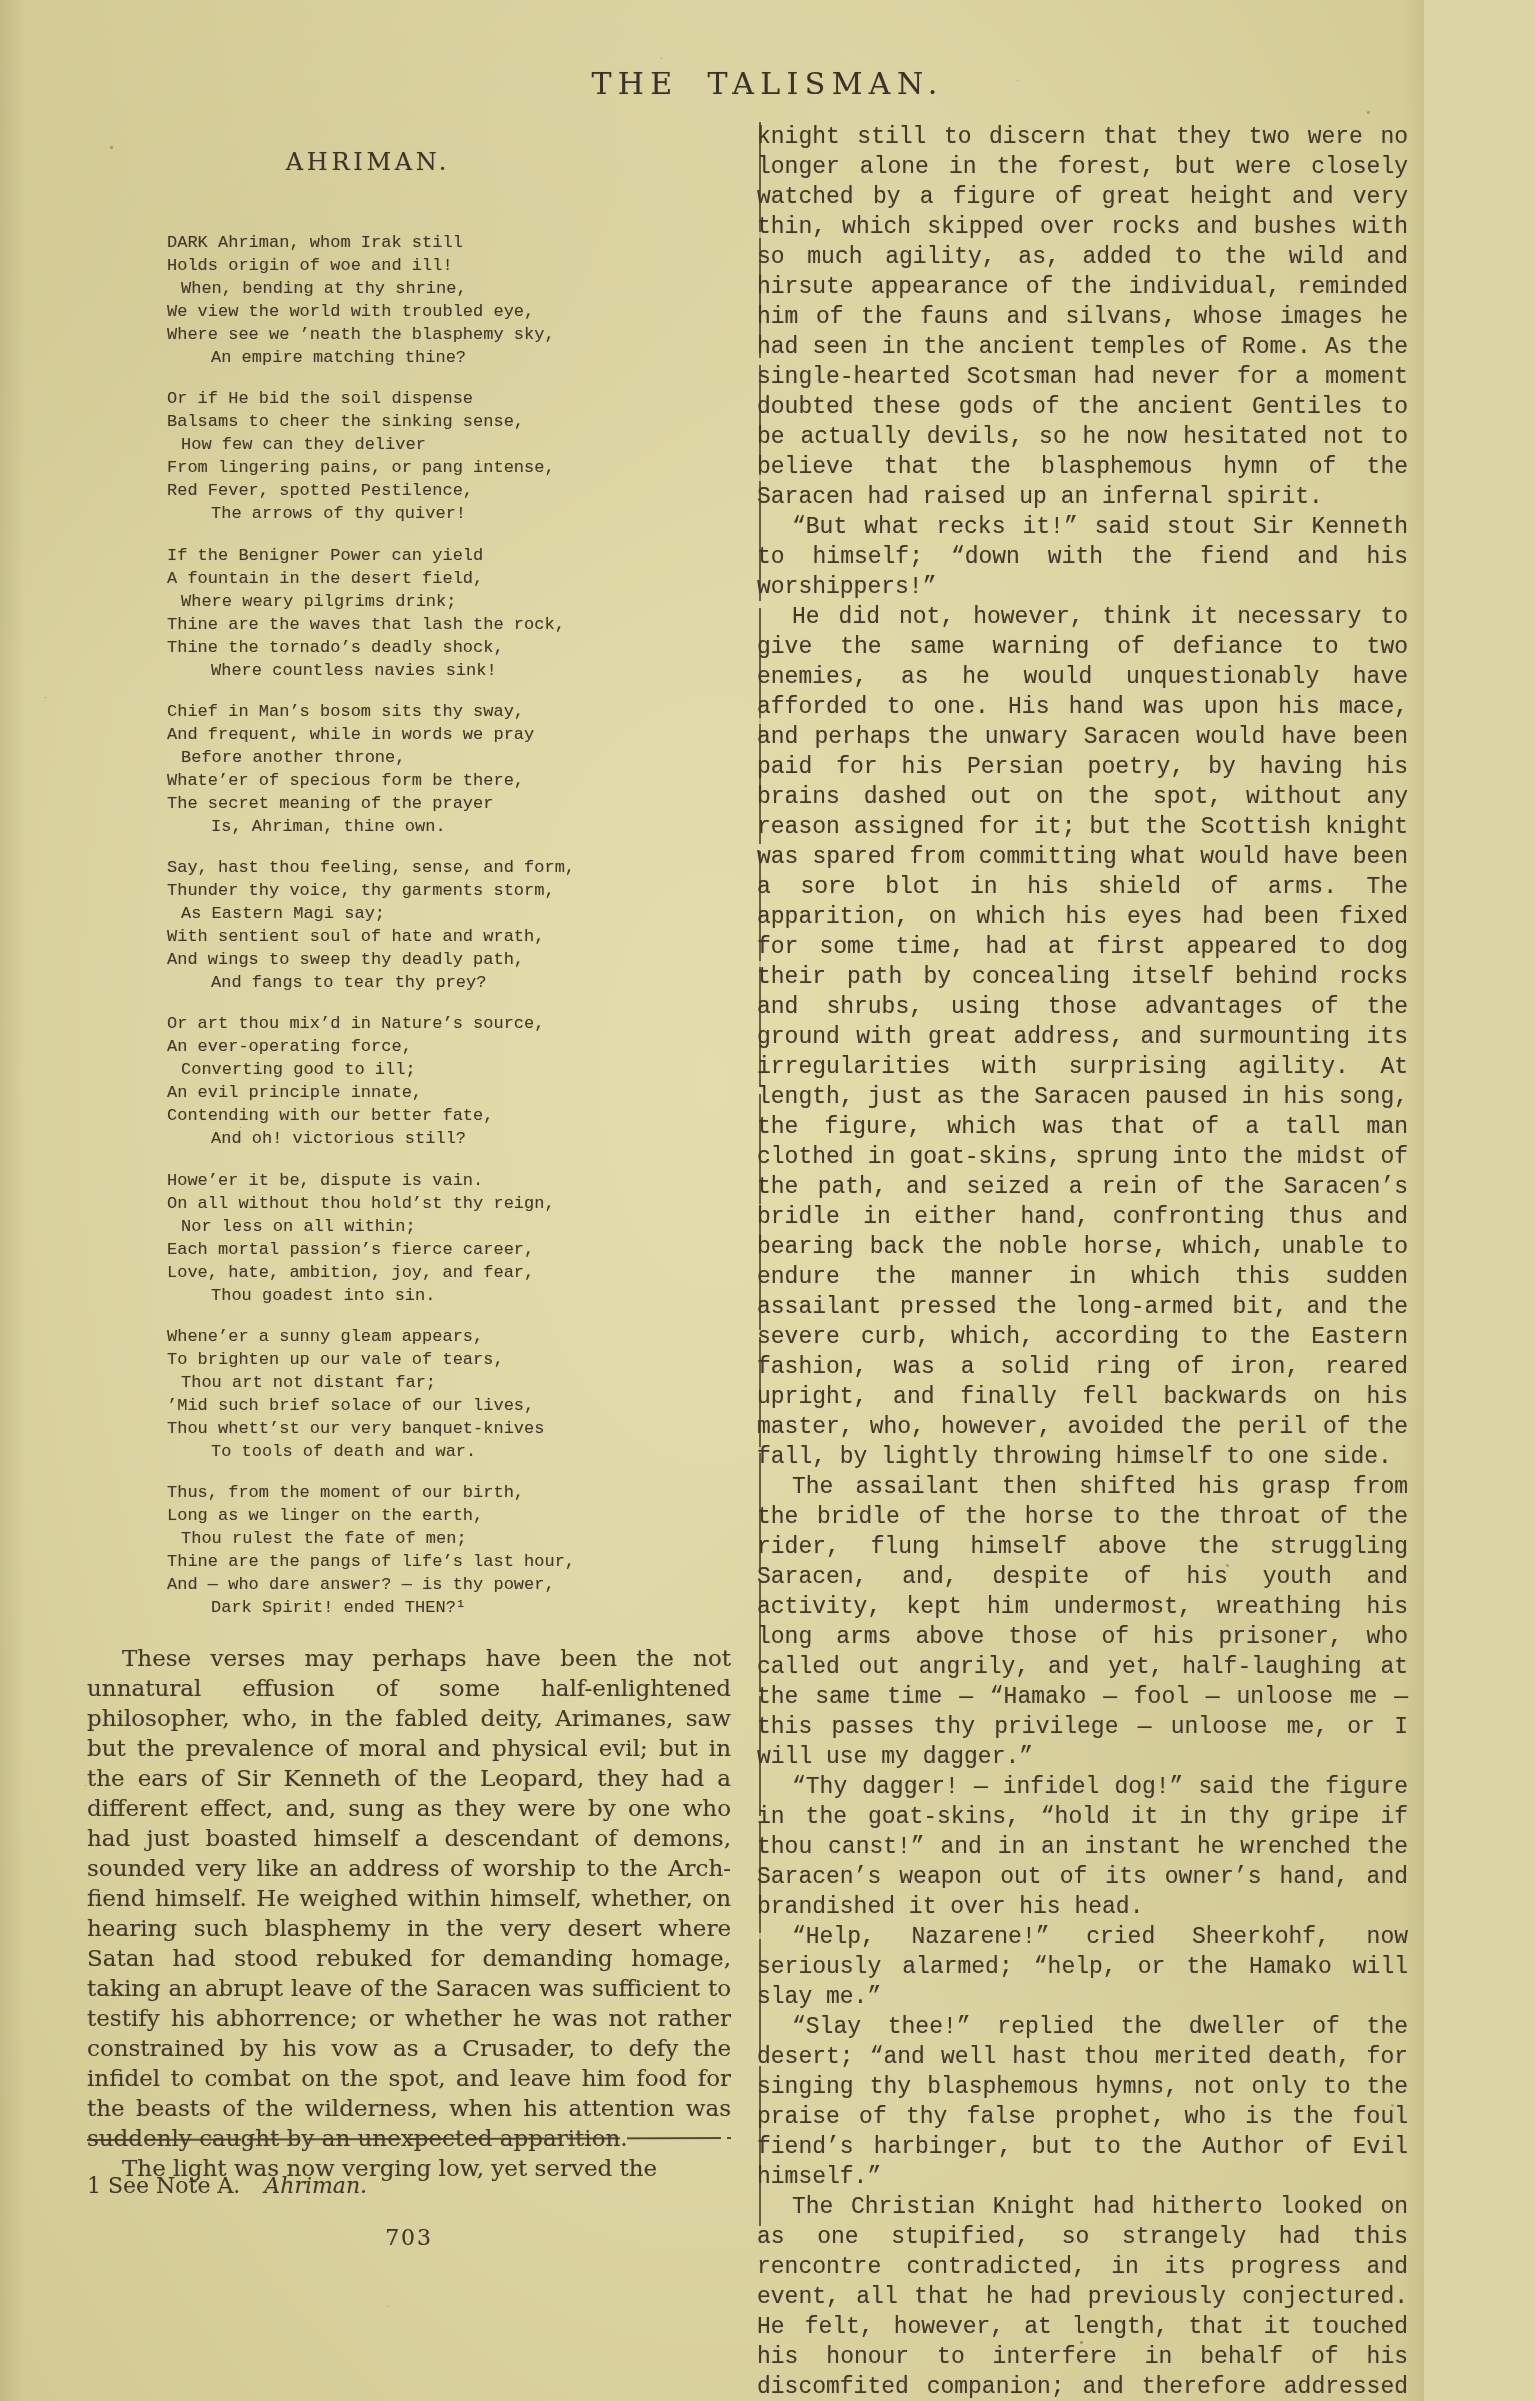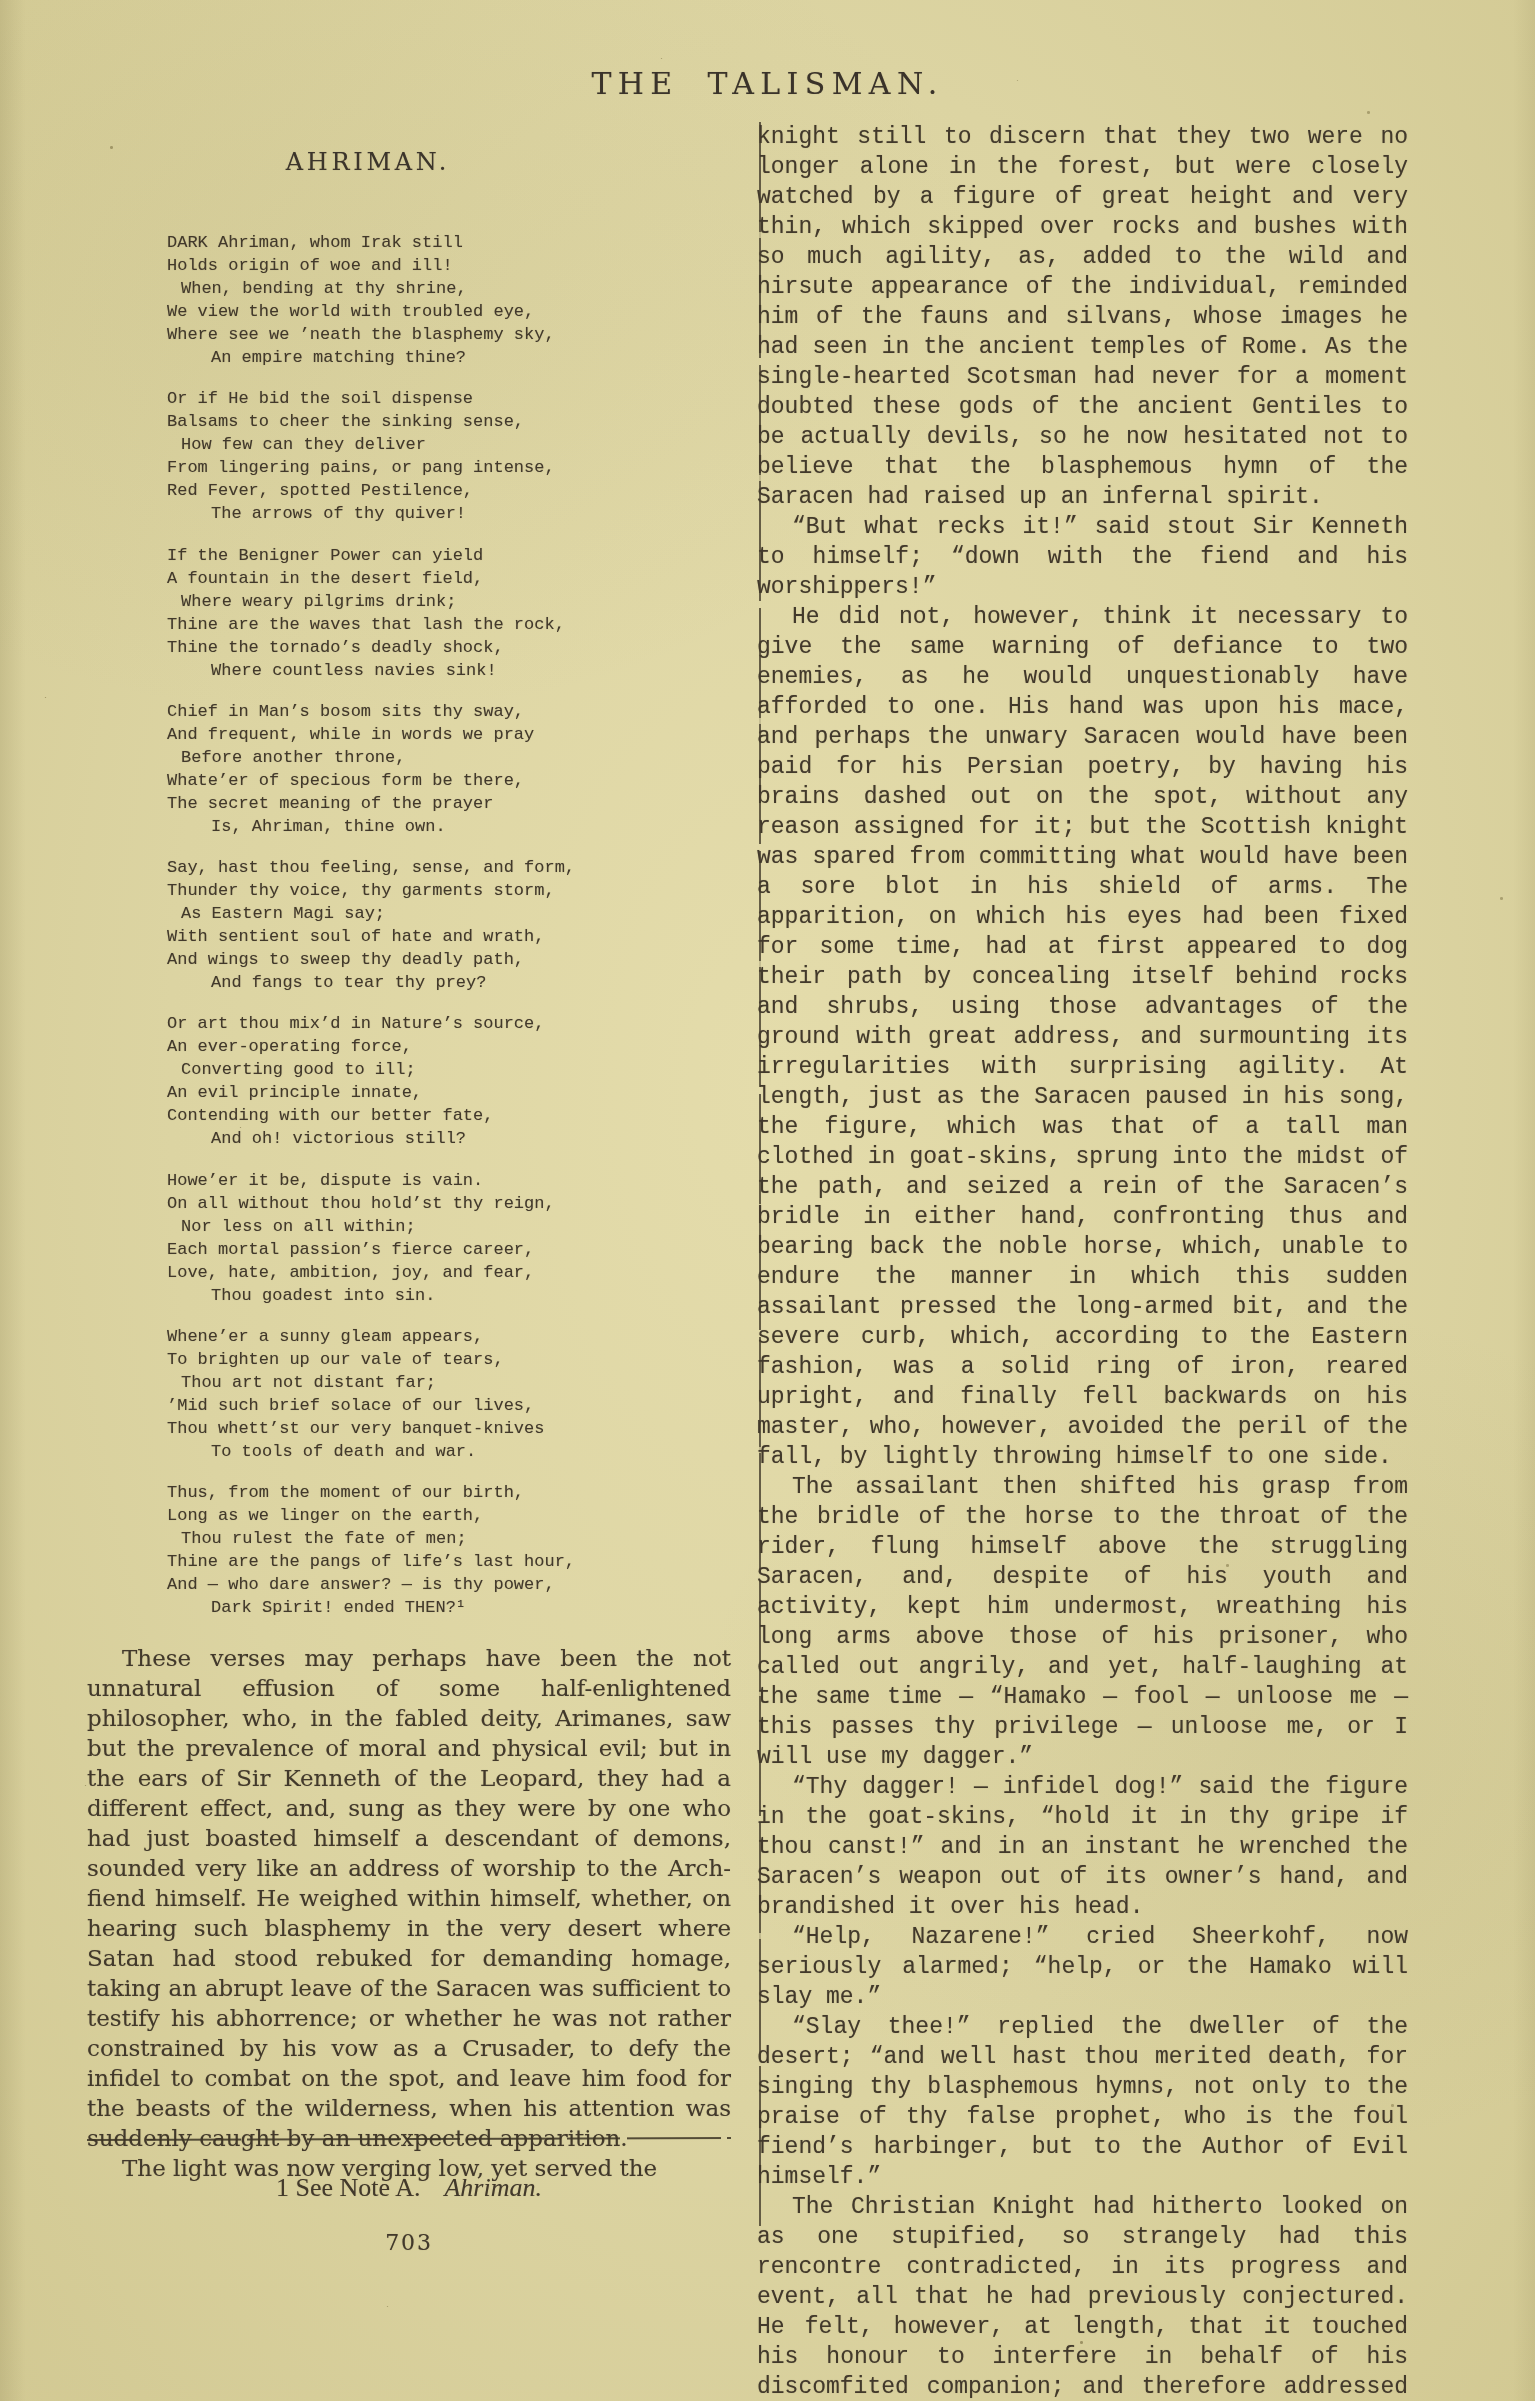--- a/index.html
+++ b/index.html
@@ -2,21 +2,21 @@
 <html lang="en" style="font-size:14.6px"><head>
 <meta charset="utf-8">
 <style>
   :root{
     --paper:#dcd4a2;
     --ink:#42392b;
   }
   html,body{margin:0;padding:0;background:var(--paper);}
   .page{
     position:relative;
-    width:1535px;height:2401px;
+    width:1424px;height:2401px;
     overflow:hidden;
     font-family:"DejaVu Serif","Liberation Serif",serif;
     color:var(--ink);
     background:
       linear-gradient(90deg, rgba(110,100,55,0.16), rgba(110,100,55,0) 25.6px),
       linear-gradient(270deg, rgba(110,100,55,0.10), rgba(110,100,55,0) 22px),
       radial-gradient(1097px 731px at 22% 12%, rgba(150,140,80,0.08), rgba(150,140,80,0) 60%),
       radial-gradient(914px 694px at 82% 72%, rgba(148,138,82,0.10), rgba(148,138,82,0) 62%),
       radial-gradient(ellipse at 50% 45%, #e4dcab 0%, #dcd4a2 55%, #d2c993 100%);
   }
@@ -62,21 +62,21 @@
   
   .footnote-area{position:absolute;left:87px;top:2138px;width:644px;}
   .fn-rule{
     height:1.8px;transform:rotate(-0.18deg);
     background:repeating-linear-gradient(90deg,
       rgba(60,52,36,.85) 0 53px,
       rgba(60,52,36,0) 53px 60px,
       rgba(60,52,36,.85) 60px 154px,
       rgba(60,52,36,0) 154px 160px);
   }
-  .fn-text{margin:33px 0 0 0;text-align:center;font-size:26px;text-indent:0;font-family:Liberation Serif, serif;}
+  .fn-text{margin:33px 0 0 0;font-size:22px;text-indent:0;}
   .fn-title{font-style:italic;margin-left:24px;}
   .page-num{margin-top:27px;text-align:center;font-size:22px;letter-spacing:1.8px;}
   
   .speck{
     position:absolute;top:0;left:0;width:2.7px;height:2.7px;border-radius:50%;
     background:transparent;
     box-shadow:
       110px 146px 0 0 rgba(100,88,45,.45),
       1367px 111px 0 0 rgba(100,88,45,.4),
       239px 1126px 0 -0.9px rgba(100,88,45,.5),

